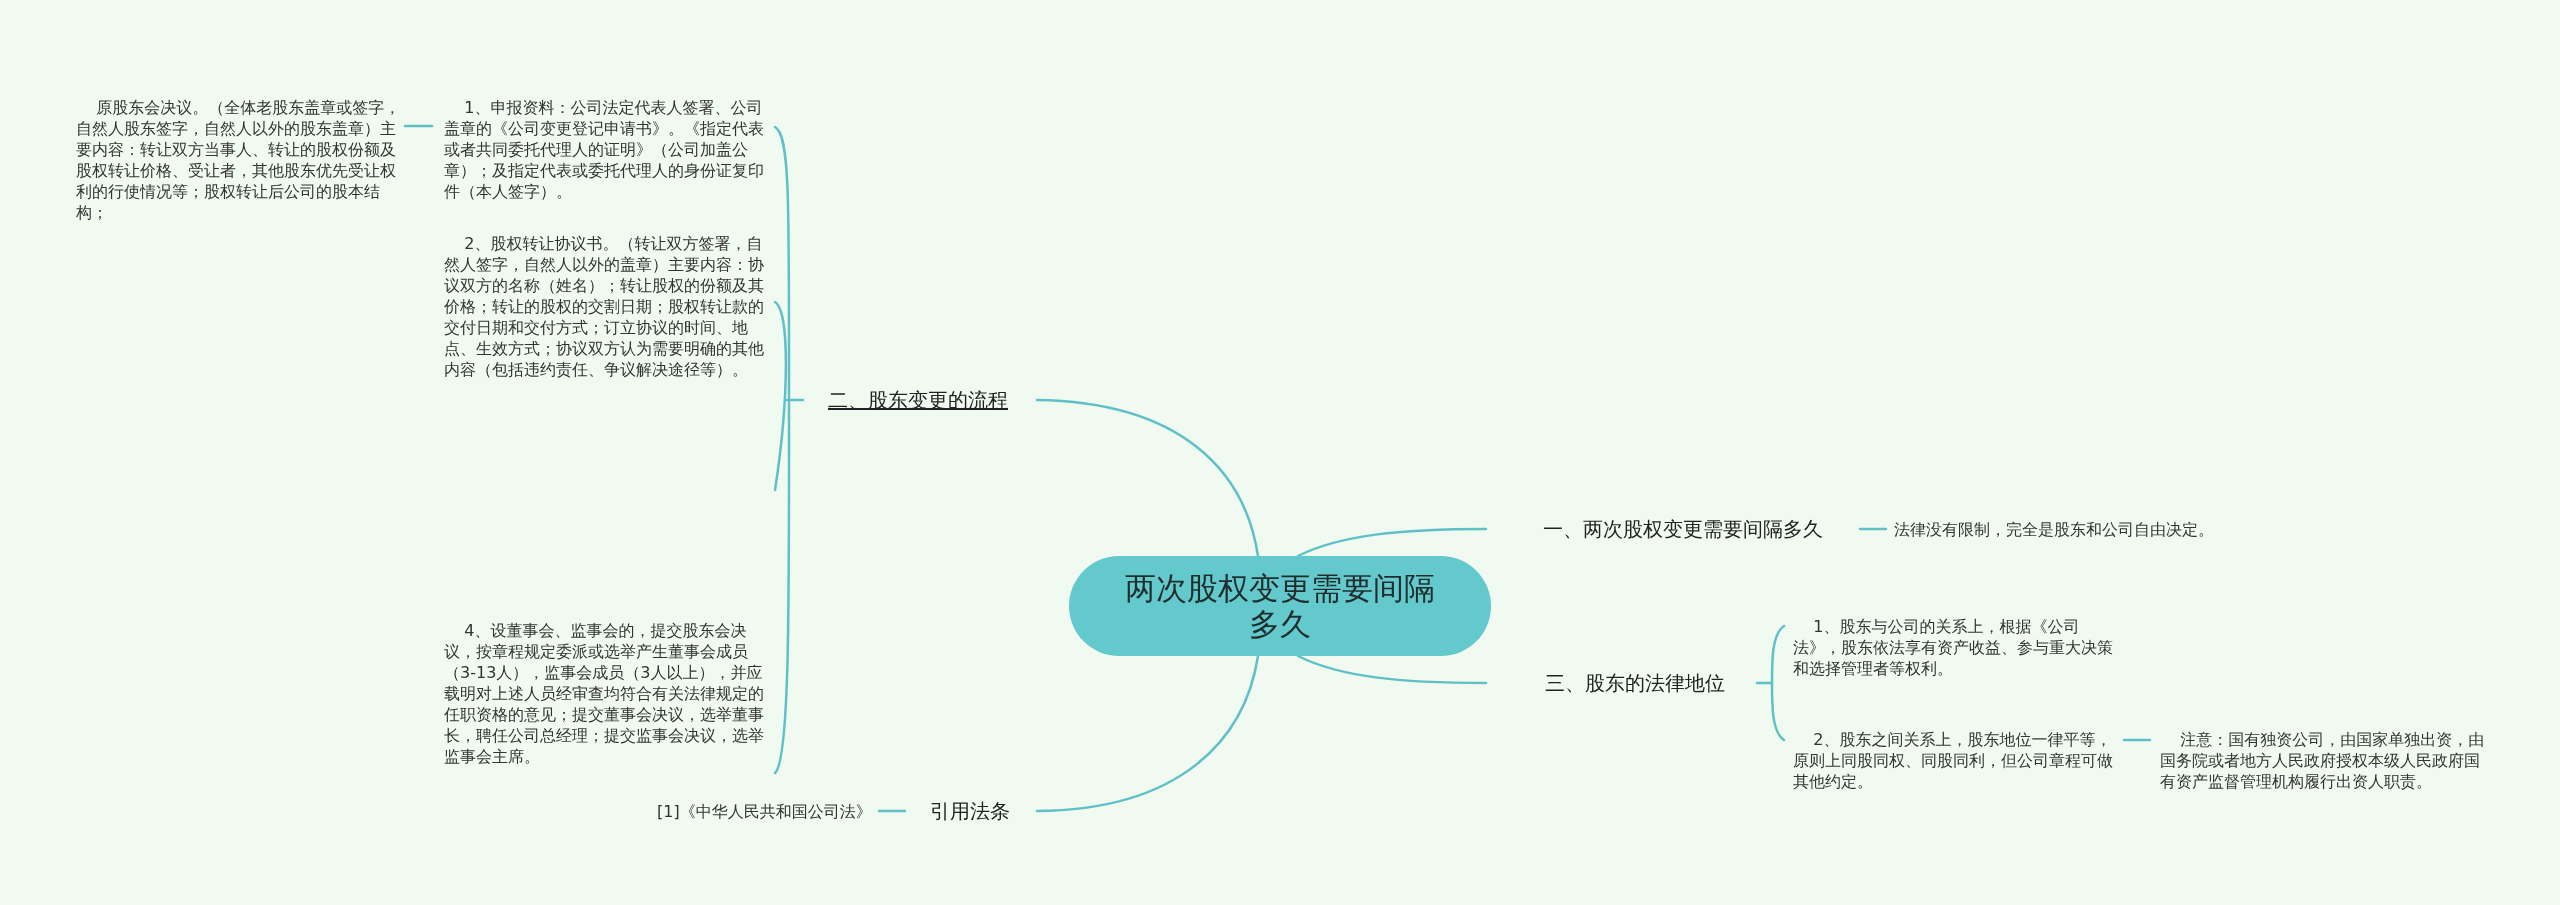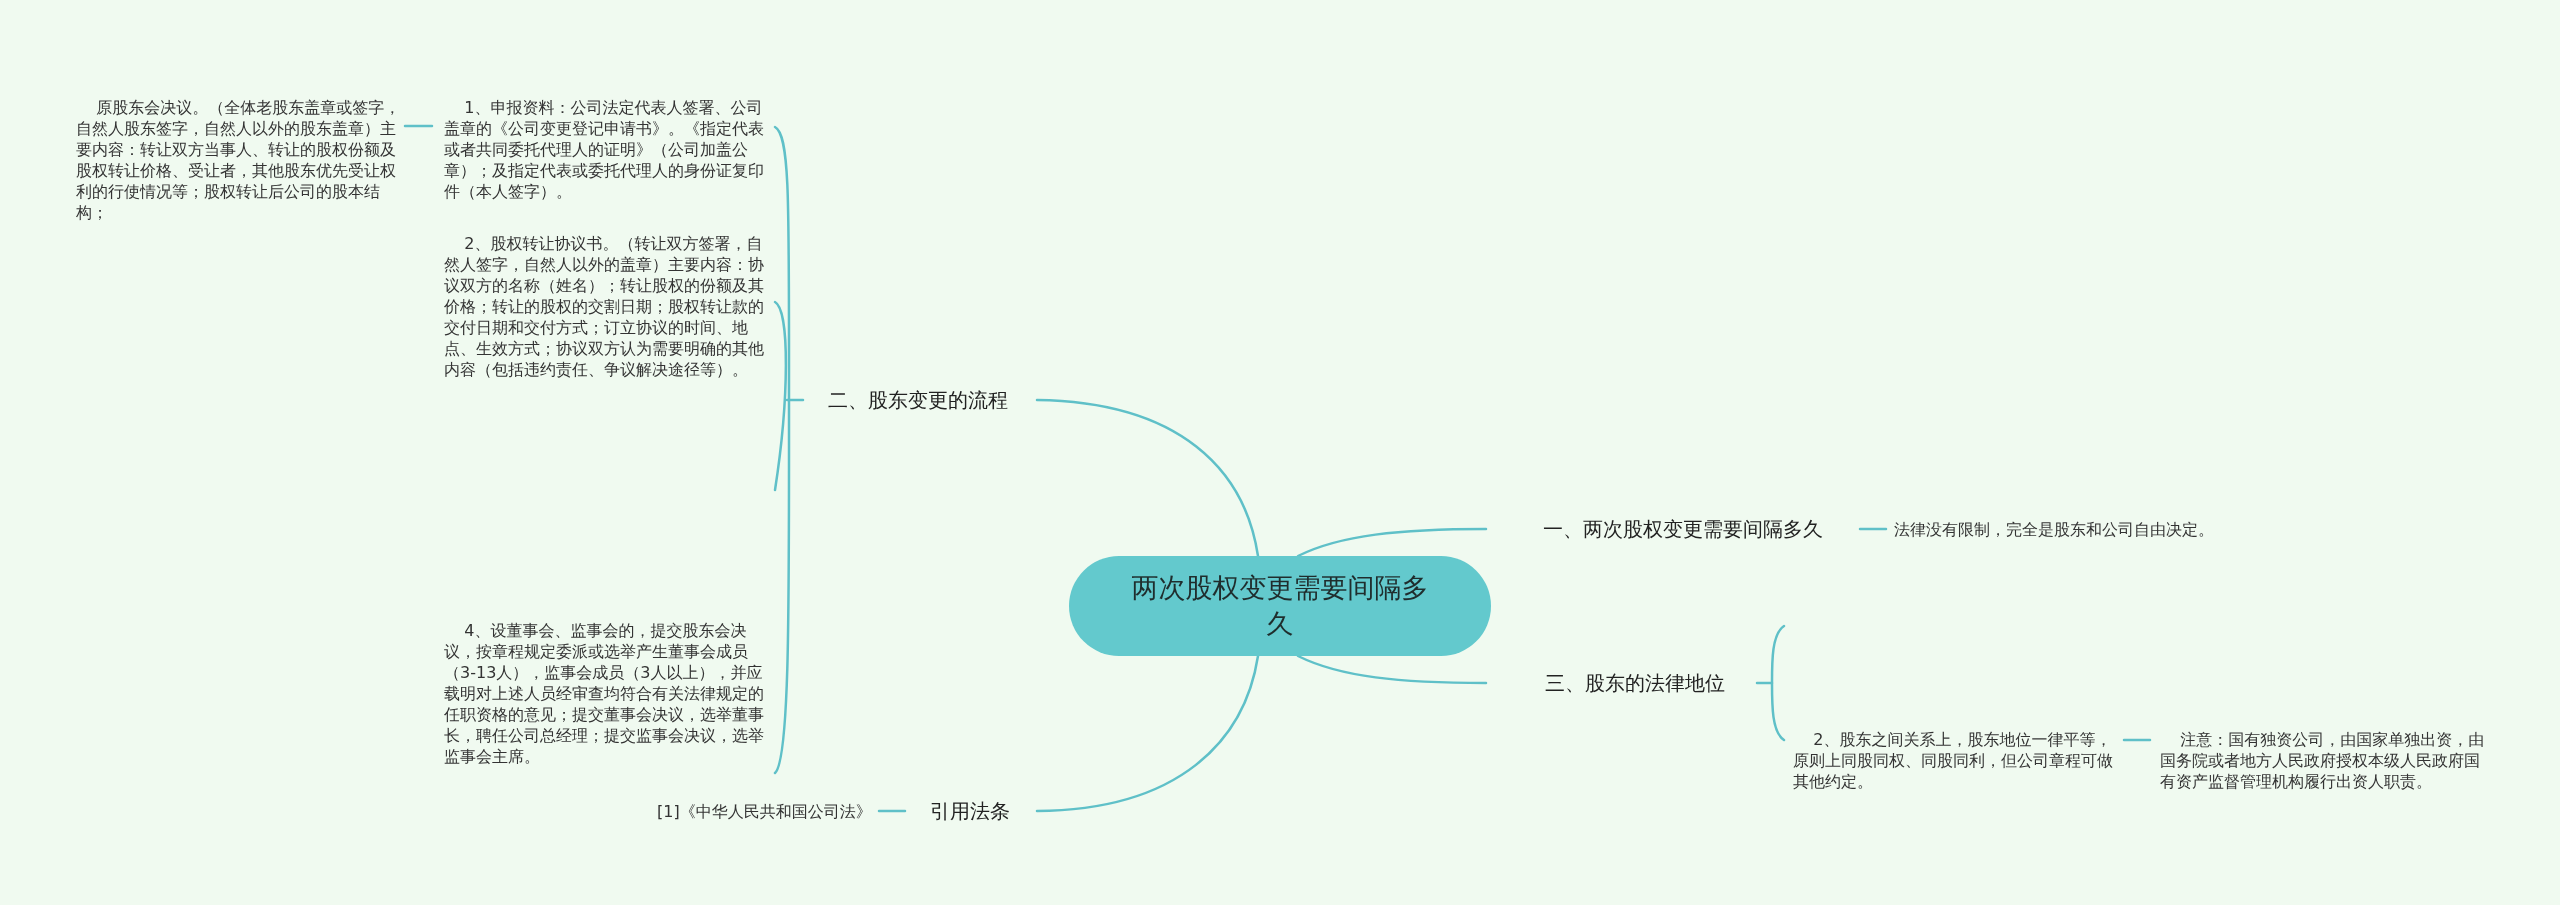--- a/index.html
+++ b/index.html
@@ -20,21 +20,21 @@
     .branch {
       font-size: 20px; line-height: 28px; color: #222;
       white-space: nowrap;
     }
     .root {
       position: absolute;
       left: 1069px; top: 556px; width: 422px; height: 100px;
       background: #63c9cd; border-radius: 50px;
       display: flex; align-items: center; justify-content: center;
       text-align: center; box-sizing: border-box; padding: 0 50px;
-      font-size: 27px; line-height: 36px; color: #1f2d2d;
+      font-size: 31px; line-height: 36px; color: #1f2d2d;
     }
   </style>
 </head>
 <body>
 
 <div id="canvas">
 
   <svg class="links" viewBox="0 0 2560 905">
     <g fill="none" stroke="#5fc0c8" stroke-width="2.5" stroke-linecap="round">
 
@@ -67,39 +67,42 @@
     <span>两次股权变更需要间隔多久</span>
   </div>
 
   <div class="node branch" style="left:1543px; top:515px;">
     <span>一、两次股权变更需要间隔多久</span>
   </div>
   <div class="node leaf" style="left:1894px; top:519px; white-space:nowrap;">
     <span>法律没有限制，完全是股东和公司自由决定。</span>
   </div>
 
-  <div class="node branch" style="left:828px; top:386px;">
+  <div class="node branch" style="left:828px; top:386px;text-decoration:underline;">
     <span>二、股东变更的流程</span>
   </div>
   <div class="node leaf" style="left:444px; top:76px; width:325px;">
     <span>1、申报资料：公司法定代表人签署、公司盖章的《公司变更登记申请书》。《指定代表或者共同委托代理人的证明》（公司加盖公章）；及指定代表或委托代理人的身份证复印件（本人签字）。</span>
   </div>
   <div class="node leaf" style="left:76px; top:76px; width:325px;">
     <span>原股东会决议。（全体老股东盖章或签字，自然人股东签字，自然人以外的股东盖章）主要内容：转让双方当事人、转让的股权份额及股权转让价格、受让者，其他股东优先受让权利的行使情况等；股权转让后公司的股本结构；</span>
   </div>
   <div class="node leaf" style="left:444px; top:212px; width:325px;">
     <span>2、股权转让协议书。（转让双方签署，自然人签字，自然人以外的盖章）主要内容：协议双方的名称（姓名）；转让股权的份额及其价格；转让的股权的交割日期；股权转让款的交付日期和交付方式；订立协议的时间、地点、生效方式；协议双方认为需要明确的其他内容（包括违约责任、争议解决途径等）。</span>
   </div>
   <div class="node leaf" style="left:444px; top:599px; width:325px;">
     <span>4、设董事会、监事会的，提交股东会决议，按章程规定委派或选举产生董事会成员（3-13人），监事会成员（3人以上），并应载明对上述人员经审查均符合有关法律规定的任职资格的意见；提交董事会决议，选举董事长，聘任公司总经理；提交监事会决议，选举监事会主席。</span>
   </div>
 
   <div class="node branch" style="left:1545px; top:669px;">
     <span>三、股东的法律地位</span>
   </div>
+  <div class="node leaf" style="left:1793px; top:595px; width:330px;">
+    <span>1、股东与公司的关系上，根据《公司法》，股东依法享有资产收益、参与重大决策和选择管理者等权利。</span>
+  </div>
   <div class="node leaf" style="left:1793px; top:708px; width:330px;">
     <span>2、股东之间关系上，股东地位一律平等，原则上同股同权、同股同利，但公司章程可做其他约定。</span>
   </div>
   <div class="node leaf" style="left:2160px; top:708px; width:330px;">
     <span>注意：国有独资公司，由国家单独出资，由国务院或者地方人民政府授权本级人民政府国有资产监督管理机构履行出资人职责。</span>
   </div>
 
   <div class="node branch" style="left:930px; top:797px;">
     <span>引用法条</span>
   </div>

